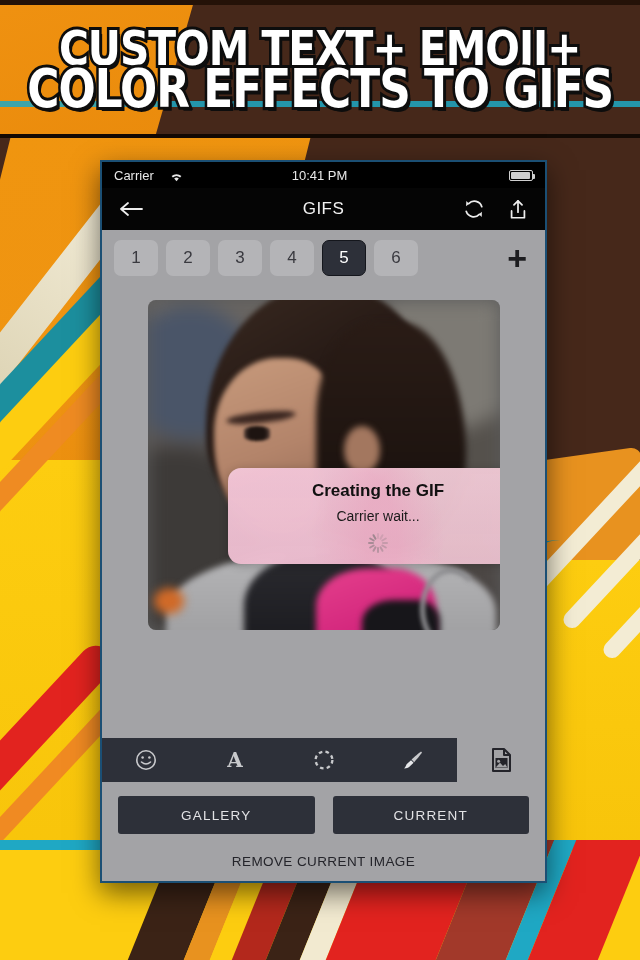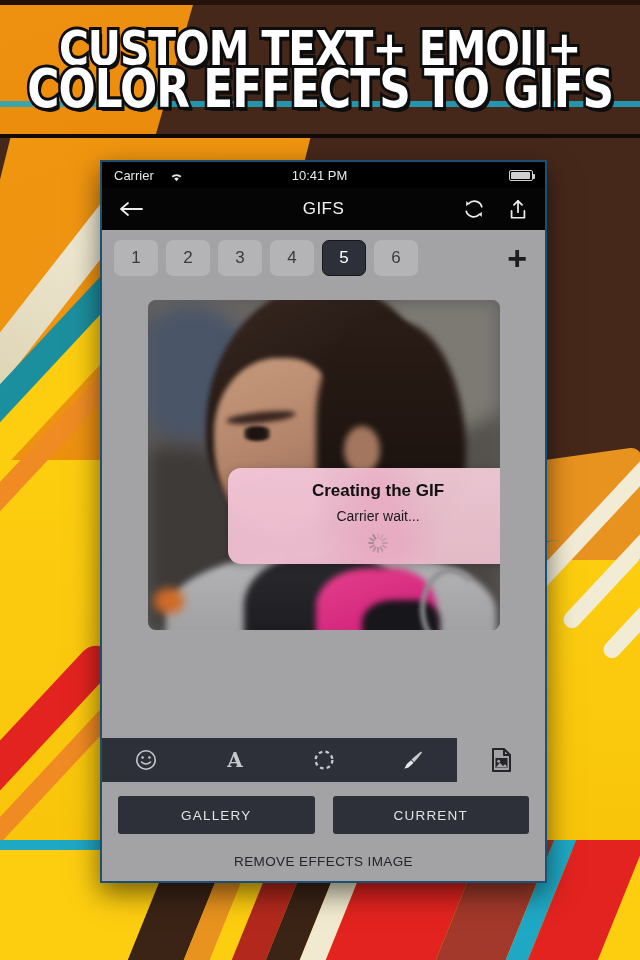--- a/index.html
+++ b/index.html
@@ -485,16 +485,16 @@
         </svg>
       </span>
     </div>
   </div>
 
   <div id="actions">
     <div class="btnRow">
       <div class="bigBtn">GALLERY</div>
       <div class="bigBtn">CURRENT</div>
     </div>
-    <div id="removeLink">REMOVE EFFECTS IMAGE</div>
+    <div id="removeLink">REMOVE CURRENT IMAGE</div>
   </div>
 
 </div>
 
 </body></html>

